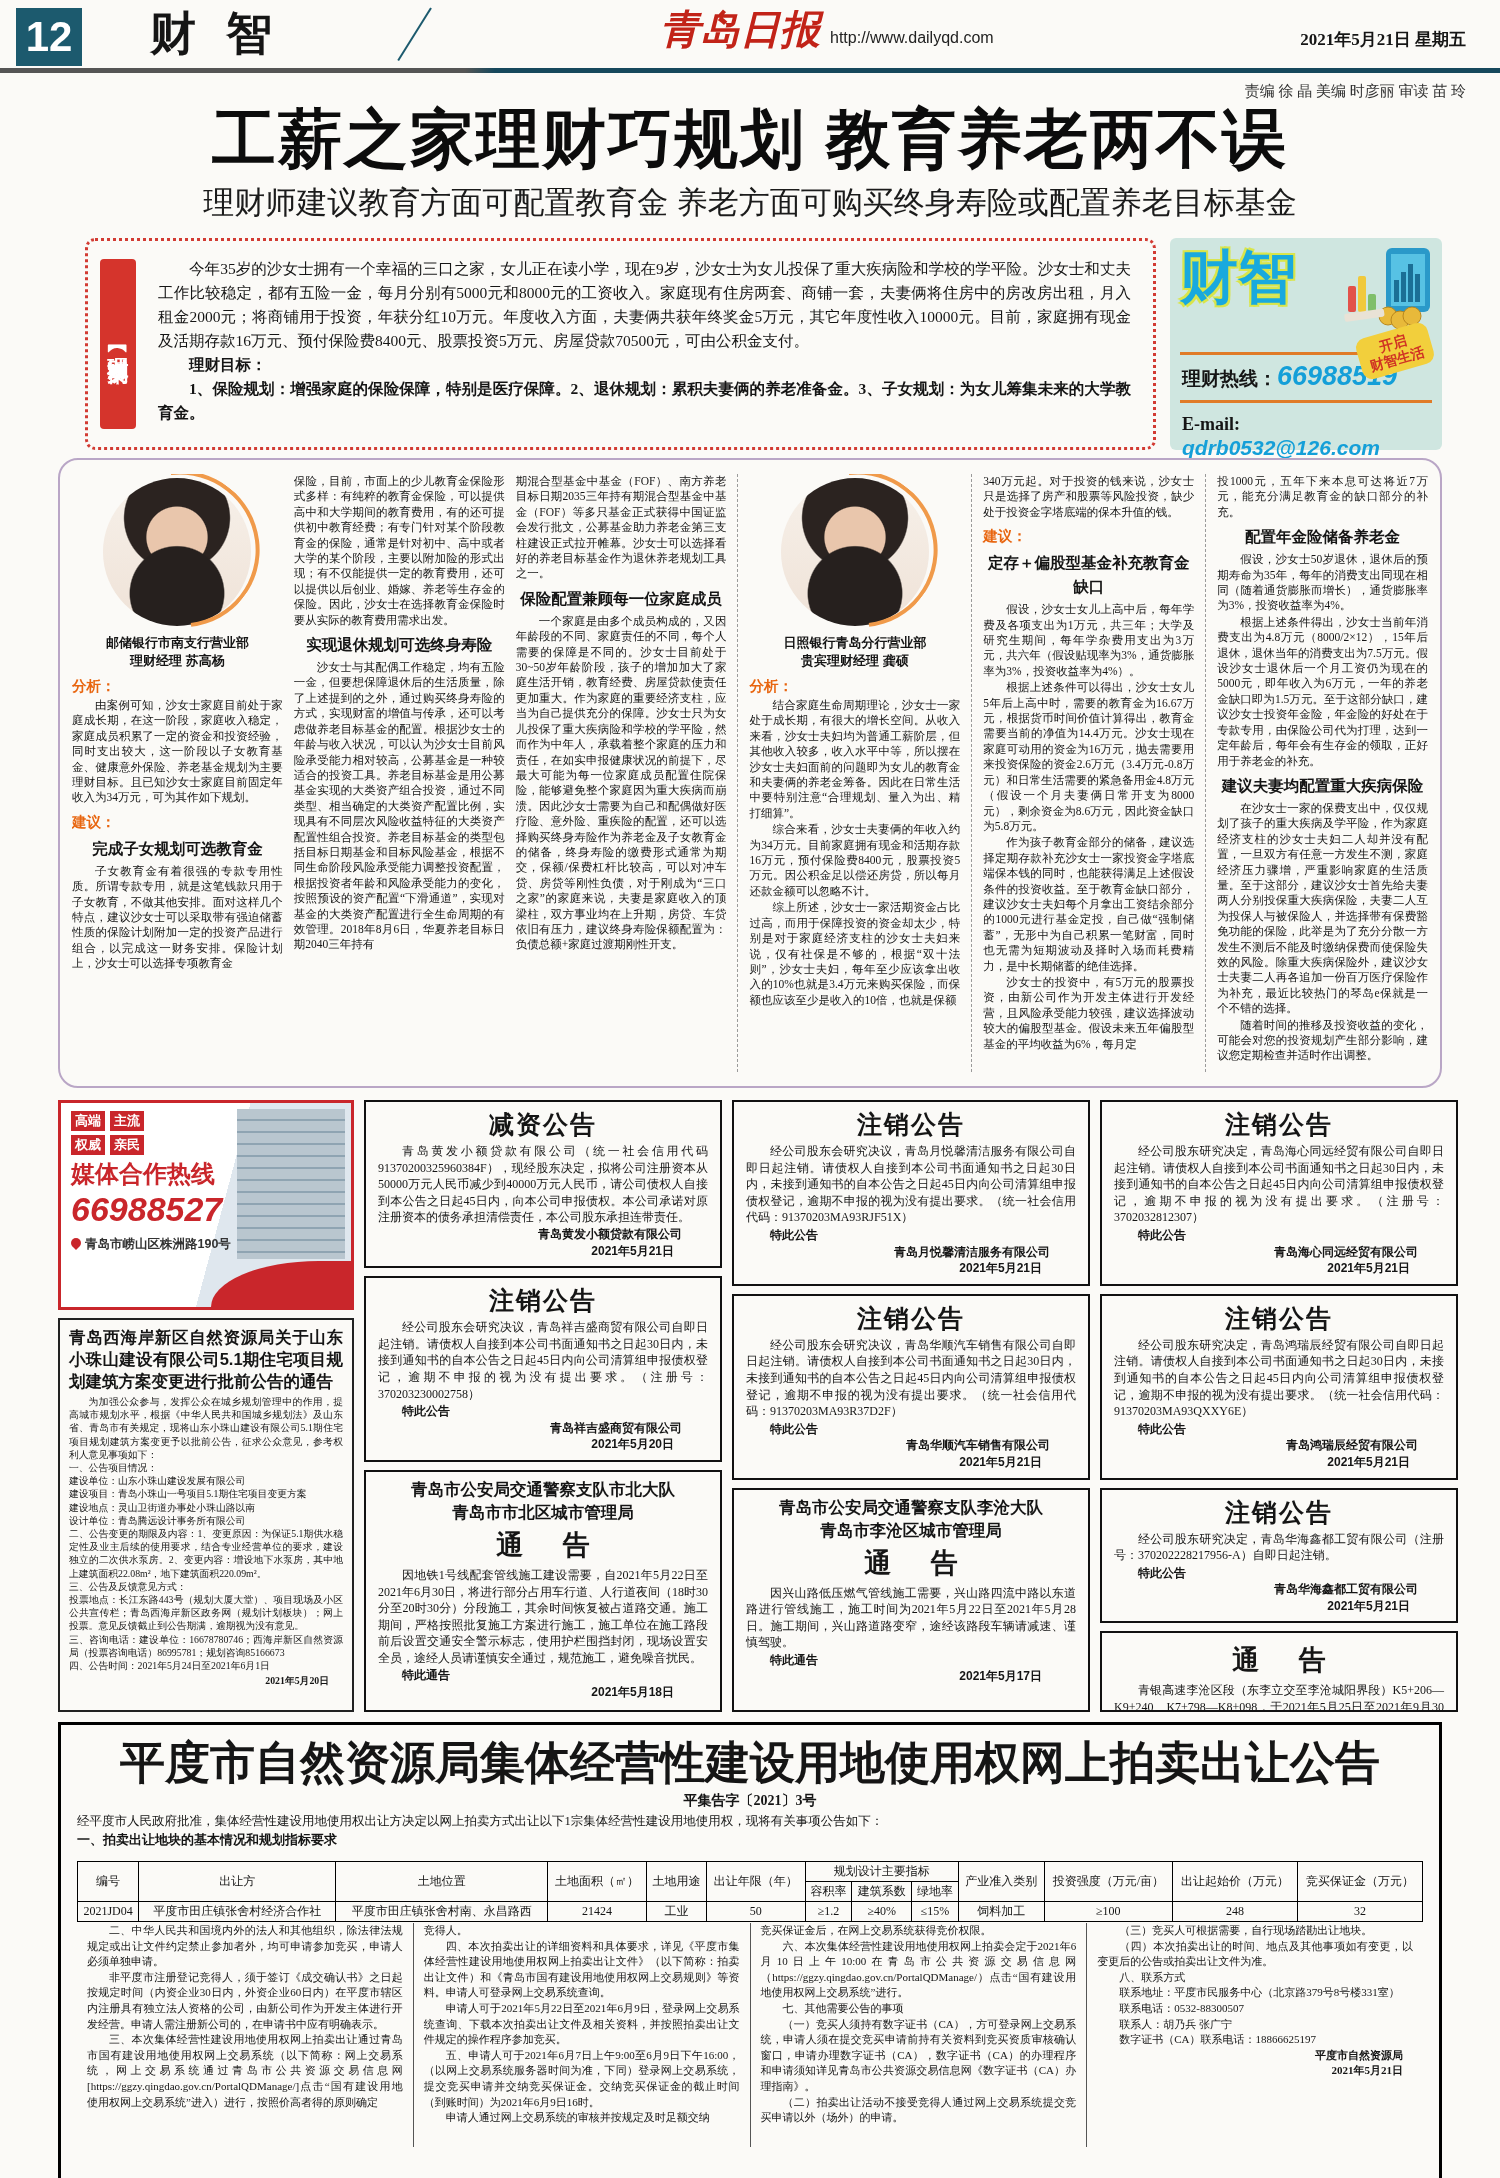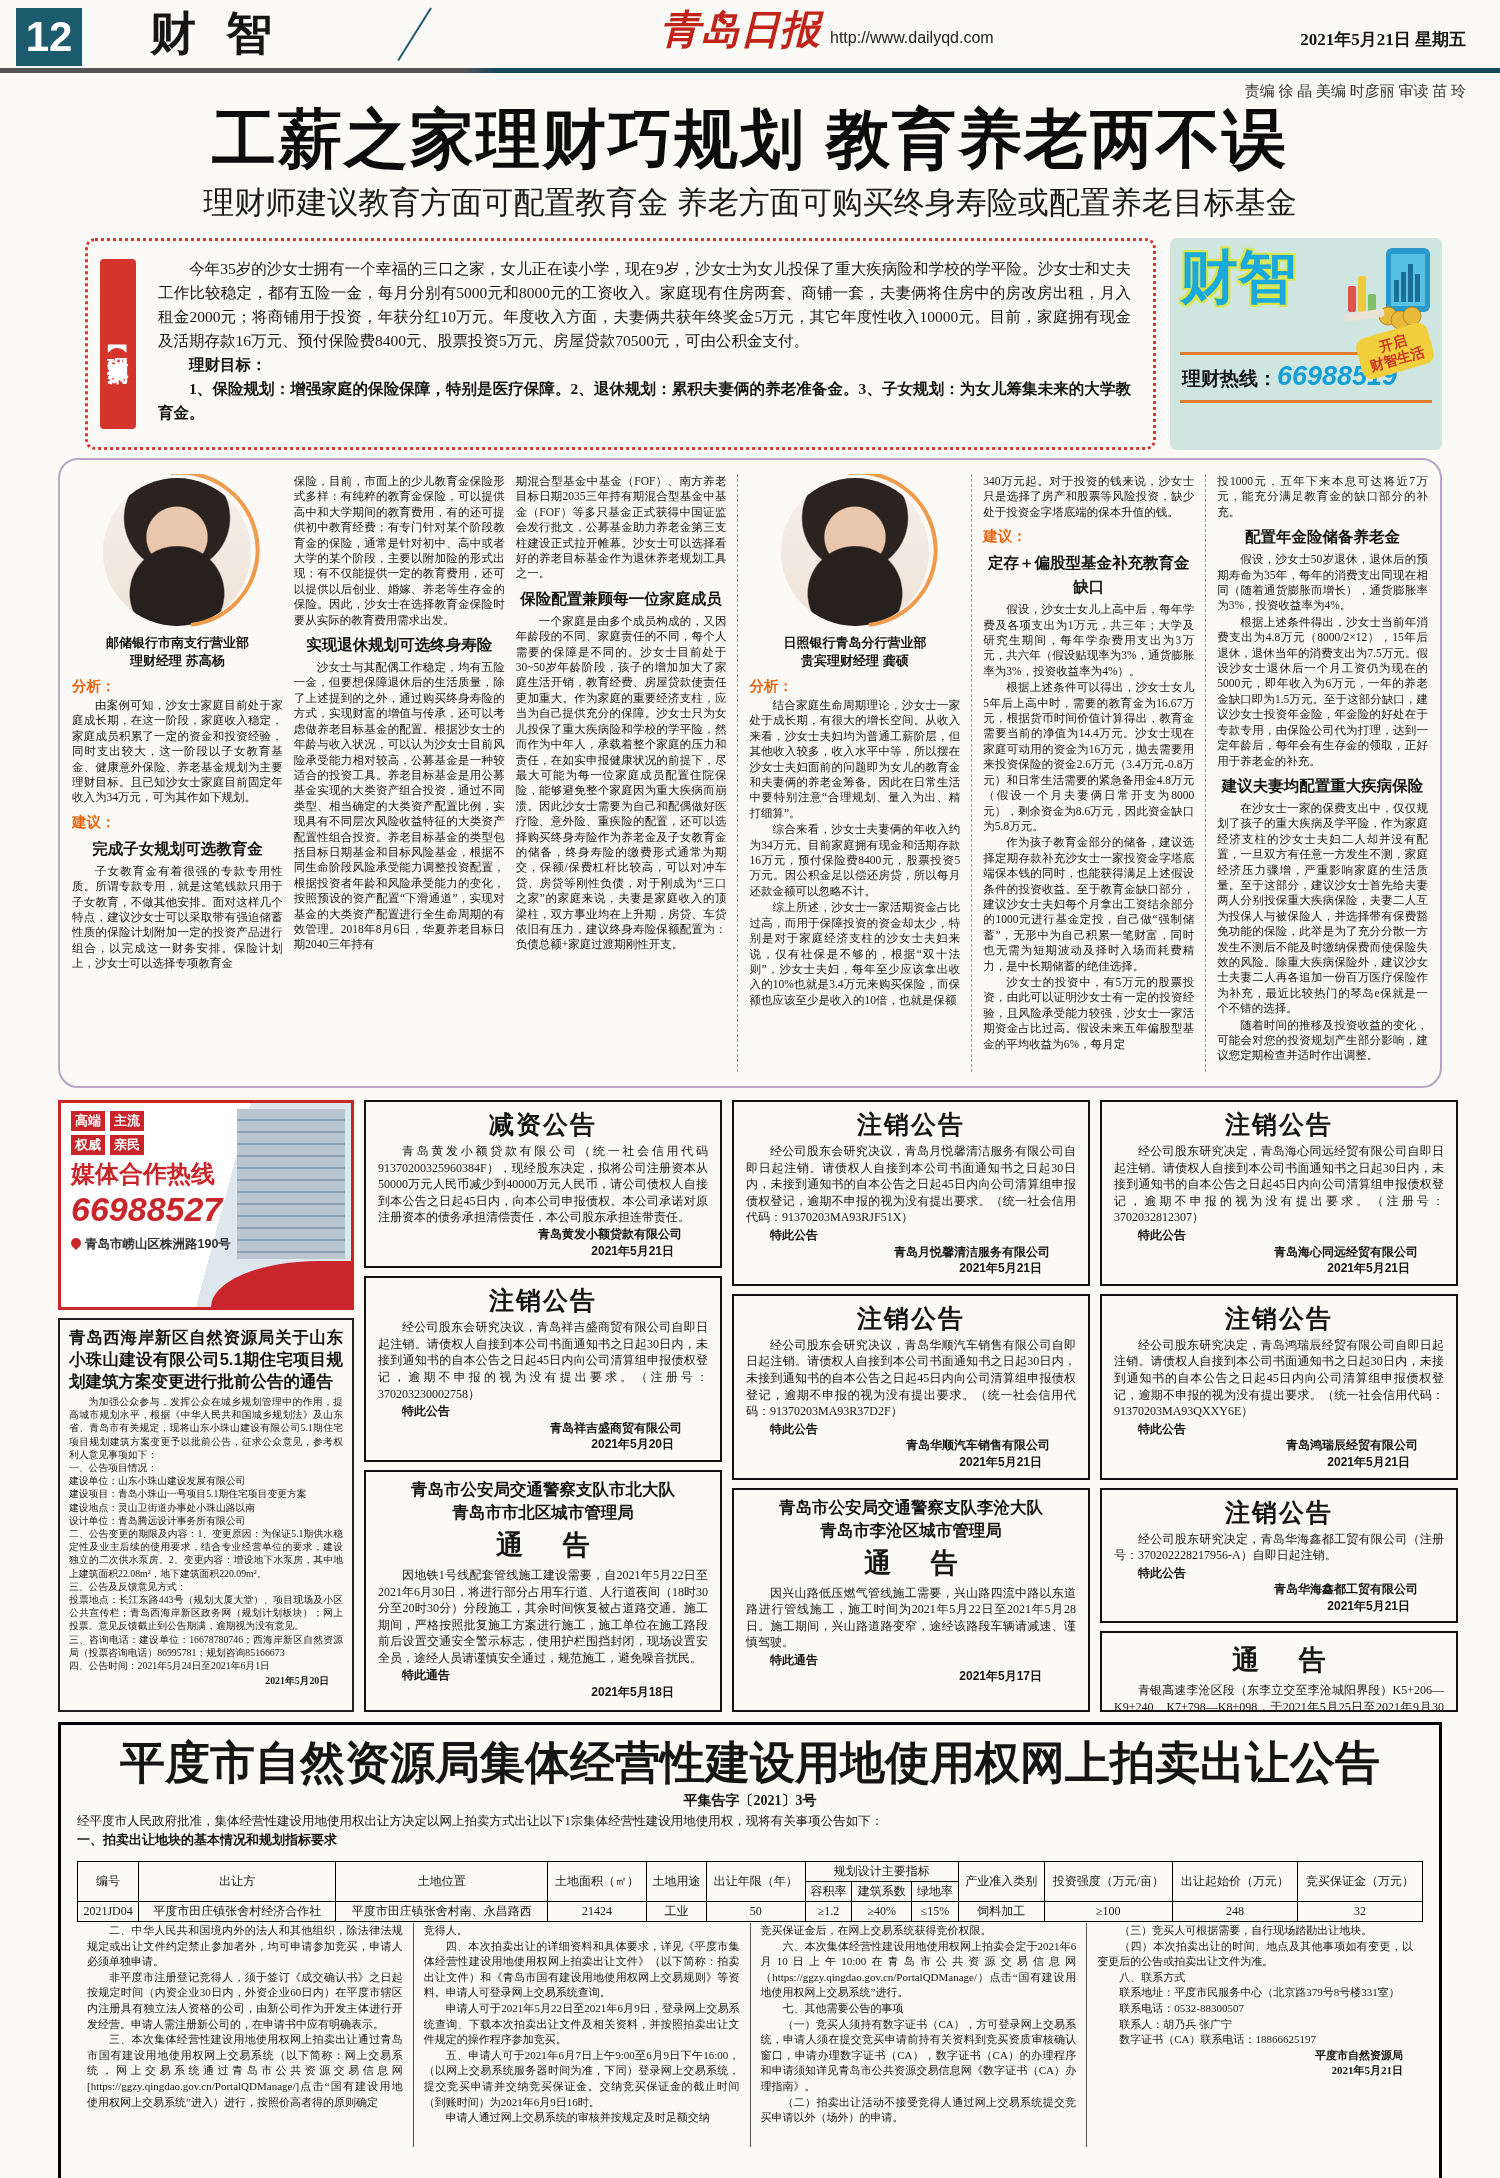--- a/index.html
+++ b/index.html
@@ -156,20 +156,23 @@
         <circle cx="58" cy="74" r="9" fill="#e8b93a" stroke="#b9871c"></circle>
         <circle cx="70" cy="70" r="9" fill="#e8b93a" stroke="#b9871c"></circle>
         <rect x="2" y="68" width="40" height="8" rx="2" fill="#e9e2d6" transform="rotate(-8 2 68)"></rect>
       </svg>
       <div class="sticker">
         <span>开启</span><br><span>财智生活</span>
       </div>
       <div class="hotline">
         <span>理财热线：</span><span class="num">66988519</span>
       </div>
+      <div class="emailrow">
+        <span>E-mail:</span> <span class="val">qdrb0532@126.com</span>
+      </div>
     </div>
   </div>
 
   <div class="article">
     <div class="acol">
       <div class="photo"></div>
       <div class="pcap">
         <span>邮储银行市南支行营业部</span><br><span>理财经理 苏高杨</span>
       </div>
       <div class="atag">分析：</div>
@@ -198,21 +201,21 @@
       <p>综合来看，沙女士夫妻俩的年收入约为34万元。目前家庭拥有现金和活期存款16万元，预付保险费8400元，股票投资5万元。因公积金足以偿还房贷，所以每月还款金额可以忽略不计。</p>
       <p>综上所述，沙女士一家活期资金占比过高，而用于保障投资的资金却太少，特别是对于家庭经济支柱的沙女士夫妇来说，仅有社保是不够的，根据“双十法则”，沙女士夫妇，每年至少应该拿出收入的10%也就是3.4万元来购买保险，而保额也应该至少是收入的10倍，也就是保额</p>
     </div>
     <div class="acol div">
       <p style="text-indent:0">340万元起。对于投资的钱来说，沙女士只是选择了房产和股票等风险投资，缺少处于投资金字塔底端的保本升值的钱。</p>
       <div class="atag">建议：</div>
       <div class="asub">定存＋偏股型基金补充教育金缺口</div>
       <p>假设，沙女士女儿上高中后，每年学费及各项支出为1万元，共三年；大学及研究生期间，每年学杂费用支出为3万元，共六年（假设贴现率为3%，通货膨胀率为3%，投资收益率为4%）。</p>
       <p>根据上述条件可以得出，沙女士女儿5年后上高中时，需要的教育金为16.67万元，根据货币时间价值计算得出，教育金需要当前的净值为14.4万元。沙女士现在家庭可动用的资金为16万元，抛去需要用来投资保险的资金2.6万元（3.4万元-0.8万元）和日常生活需要的紧急备用金4.8万元（假设一个月夫妻俩日常开支为8000元），剩余资金为8.6万元，因此资金缺口为5.8万元。</p>
       <p>作为孩子教育金部分的储备，建议选择定期存款补充沙女士一家投资金字塔底端保本钱的同时，也能获得满足上述假设条件的投资收益。至于教育金缺口部分，建议沙女士夫妇每个月拿出工资结余部分的1000元进行基金定投，自己做“强制储蓄”，无形中为自己积累一笔财富，同时也无需为短期波动及择时入场而耗费精力，是中长期储蓄的绝佳选择。</p>
-      <p>沙女士的投资中，有5万元的股票投资，由此可以证明沙女士有一定的投资经验，且风险承受能力较强，沙女士一家活期资金占比过高。假设未来五年偏股型基金的平均收益为6%，每月定</p>
+      <p>沙女士的投资中，有5万元的股票投资，由新公司作为开发主体进行开发经营，且风险承受能力较强，建议选择波动较大的偏股型基金。假设未来五年偏股型基金的平均收益为6%，每月定</p>
     </div>
     <div class="acol div">
       <p style="text-indent:0">投1000元，五年下来本息可达将近7万元，能充分满足教育金的缺口部分的补充。</p>
       <div class="asub">配置年金险储备养老金</div>
       <p>假设，沙女士50岁退休，退休后的预期寿命为35年，每年的消费支出同现在相同（随着通货膨胀而增长），通货膨胀率为3%，投资收益率为4%。</p>
       <p>根据上述条件得出，沙女士当前年消费支出为4.8万元（8000/2×12），15年后退休，退休当年的消费支出为7.5万元。假设沙女士退休后一个月工资仍为现在的5000元，即年收入为6万元，一年的养老金缺口即为1.5万元。至于这部分缺口，建议沙女士投资年金险，年金险的好处在于专款专用，由保险公司代为打理，达到一定年龄后，每年会有生存金的领取，正好用于养老金的补充。</p>
       <div class="asub">建议夫妻均配置重大疾病保险</div>
       <p>在沙女士一家的保费支出中，仅仅规划了孩子的重大疾病及学平险，作为家庭经济支柱的沙女士夫妇二人却并没有配置，一旦双方有任意一方发生不测，家庭经济压力骤增，严重影响家庭的生活质量。至于这部分，建议沙女士首先给夫妻两人分别投保重大疾病保险，夫妻二人互为投保人与被保险人，并选择带有保费豁免功能的保险，此举是为了充分分散一方发生不测后不能及时缴纳保费而使保险失效的风险。除重大疾病保险外，建议沙女士夫妻二人再各追加一份百万医疗保险作为补充，最近比较热门的琴岛e保就是一个不错的选择。</p>
       <p>随着时间的推移及投资收益的变化，可能会对您的投资规划产生部分影响，建议您定期检查并适时作出调整。</p>
     </div>

